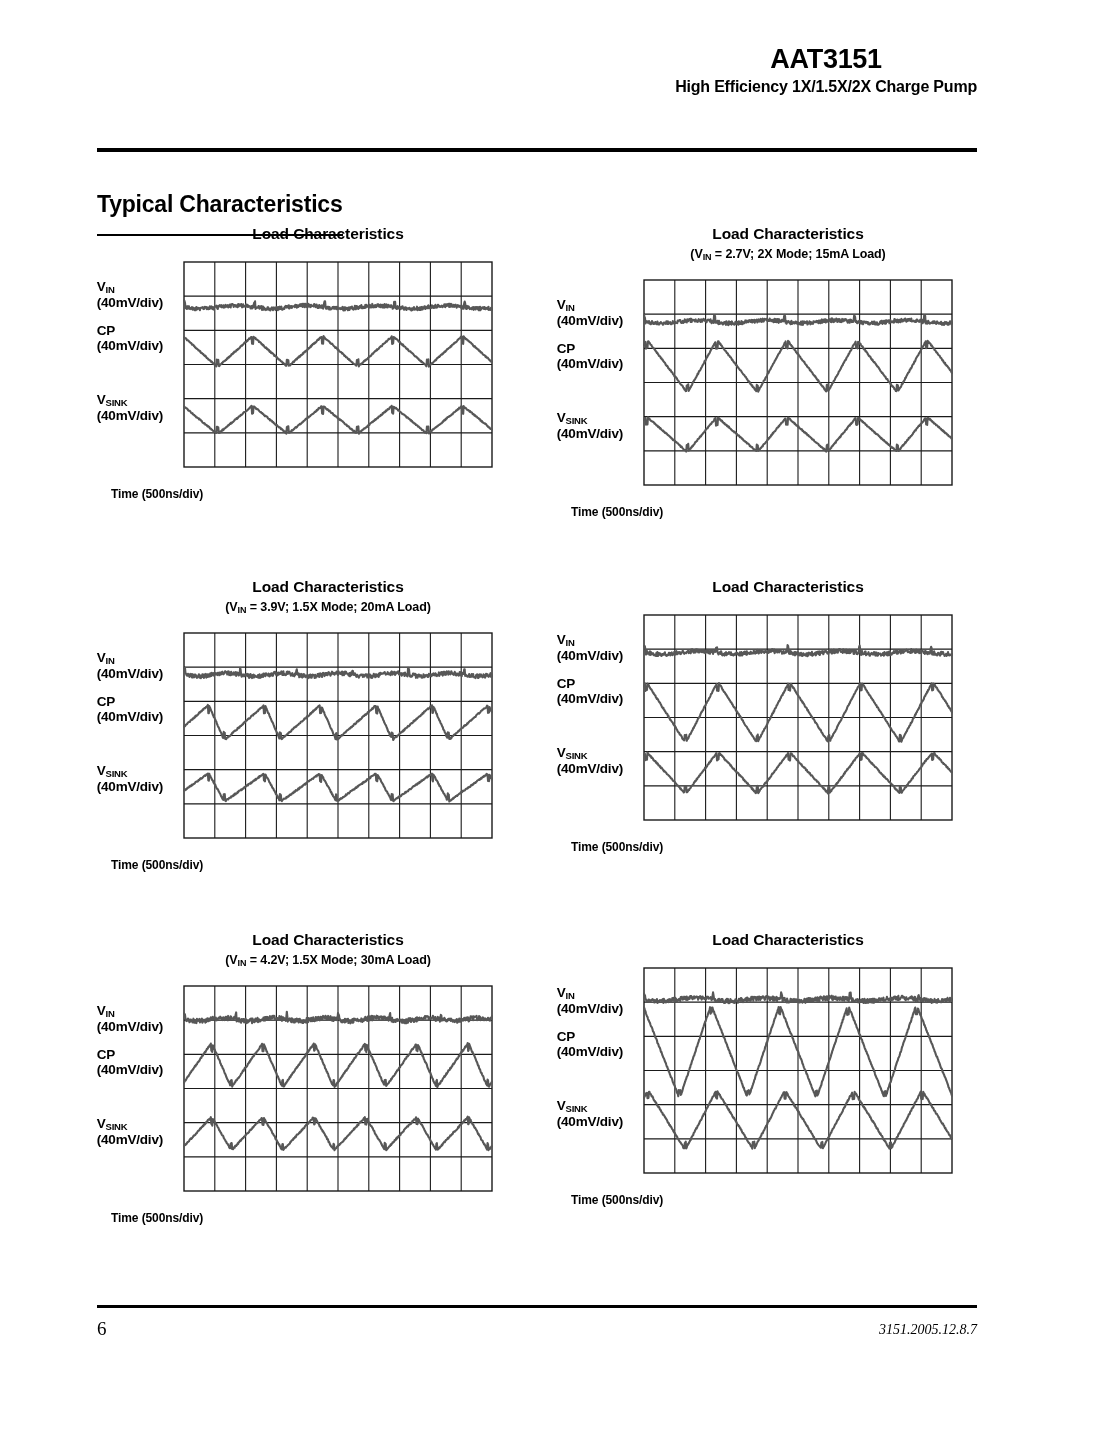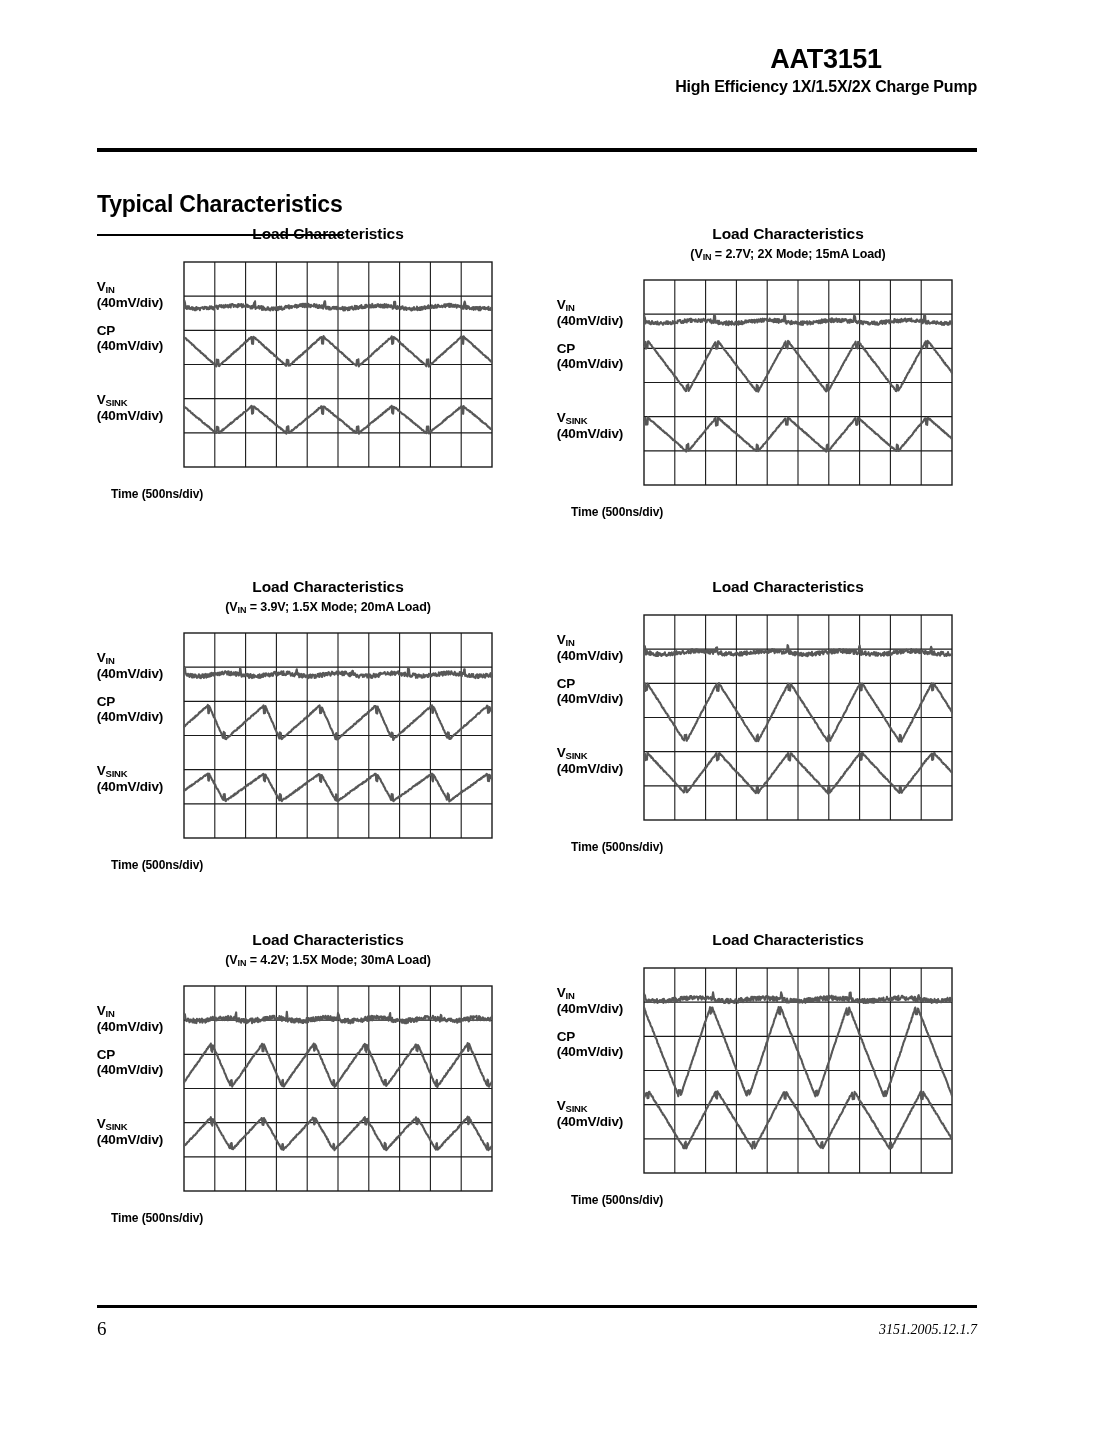--- a/index.html
+++ b/index.html
@@ -462,16 +462,16 @@
             </svg>
           </div>
           <div class="time-label">Time (500ns/div)</div>
         </div>
       </div>
     </div>
 
   <div class="footer-rule"></div>
   <div class="footer">
     <div class="page-number">6</div>
-    <div class="doc-code">3151.2005.12.1.7</div>
+    <div class="doc-code">3151.2005.12.8.7</div>
   </div>
 
 </div>
 
 </body></html>

